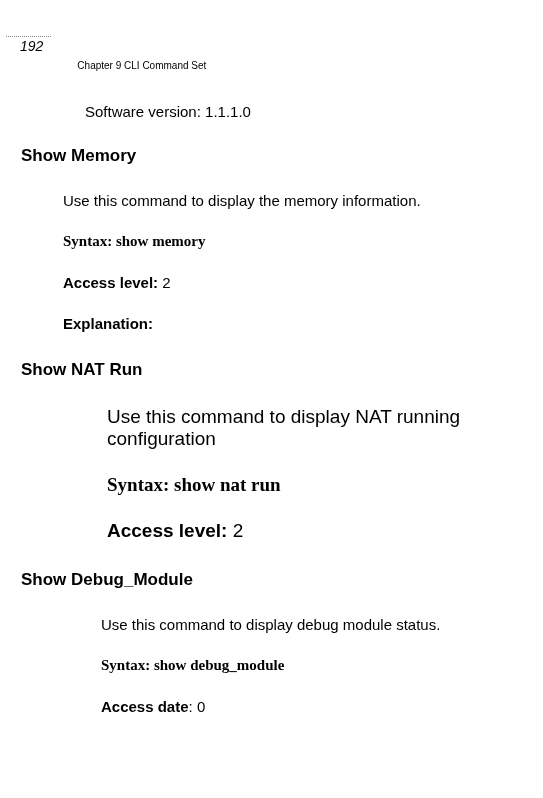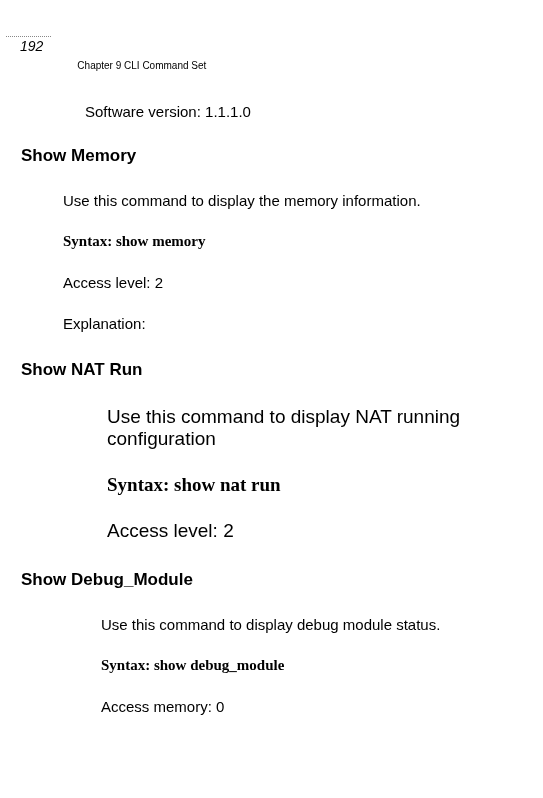--- a/index.html
+++ b/index.html
@@ -64,27 +64,27 @@
     }
     .section-body .desc {
       margin-bottom: 24px;
       white-space: nowrap;
     }
     .syntax-line {
       font-weight: bold;
       font-family: Liberation Serif, serif;
     }
     .access-line .bold {
-      font-weight: normal;
+      font-weight: bold;
     }
     .access-line .val {
       font-weight: normal;
     }
     .explanation-line {
-      font-weight: normal;
+      font-weight: bold;
     }
     .section-body-2 {
       margin-left: 92px;
       margin-bottom: 28px;
     }
     .section-body-2 p {
       font-size: 19px;
       margin-bottom: 24px;
     }
     .section-body-3 {
@@ -125,15 +125,15 @@
   <p class="access-line">
     <span class="bold">Access level: </span><span class="val">2</span>
   </p>
 </div>
 
 <h2 class="section-heading">Show Debug_Module</h2>
 <div class="section-body-3">
   <p class="desc">Use this command to display debug module status.</p>
   <p class="syntax-line">Syntax: show debug_module</p>
   <p class="access-line">
-    <span class="bold">Access memory</span><span class="val">: 0</span>
+    <span class="bold">Access date</span><span class="val">: 0</span>
   </p>
 </div>
 
 </body></html>

